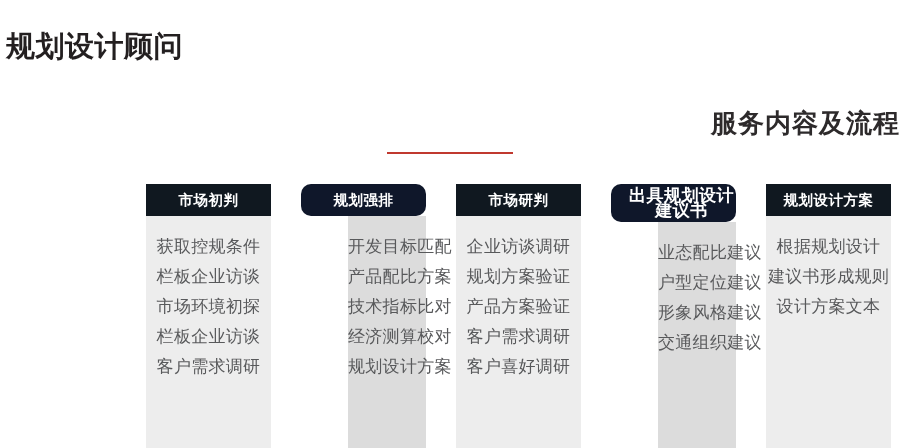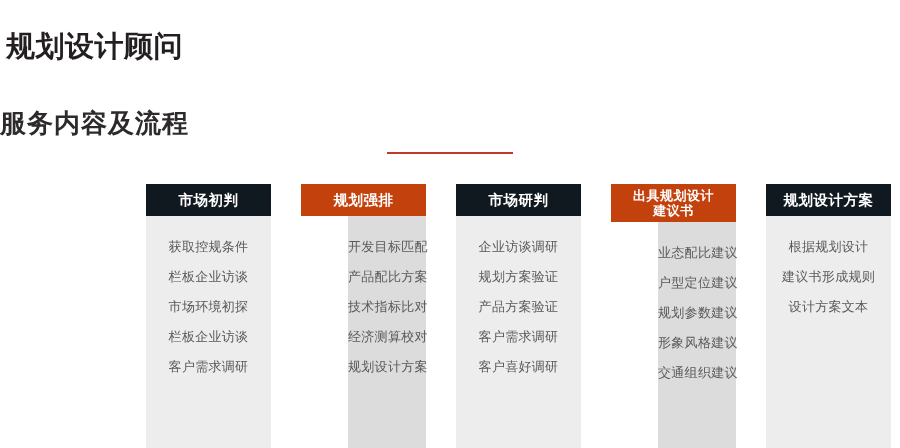--- a/index.html
+++ b/index.html
@@ -24,21 +24,21 @@
     letter-spacing: 0.5px;
     line-height: 40px;
     white-space: nowrap;
     margin-top: 20px;
   }
   #section-heading-wrap {
     position: absolute;
     left: 0;
     top: 104px;
     width: 900px;
-    text-align: left;
+    text-align: right;
   }
   #section-heading {
     font-size: 26px;
     font-weight: 700;
     color: #2d2a2b;
     letter-spacing: 1px;
     line-height: 38px;
     display: block;
   }
   #section-rule {
@@ -77,34 +77,35 @@
     font-size: 14.5px;
     font-weight: 700;
     letter-spacing: 0.5px;
     line-height: 15px;
     box-sizing: border-box;
     padding: 0 2px;
   }
   .col-header.two-line {
     height: 38px;
     min-height: 38px;
-    font-size: 13px;
+    font-size: 17px;
     line-height: 15px;
+    justify-content: flex-end;
   }
   .col-header.dark { background: #101820; }
-  .col-header.red  { background: #c2410c; }
+  .col-header.red  { background: #0f172a; border-radius: 10px; }
   .col-body {
     flex: 1 1 auto;
     padding-top: 22px;
     box-sizing: border-box;
   }
   .col-body.light { background: #ededed; }
   .col-body.mid   { background: #dcdcdc; margin-left: 47px; }
   .col-item {
-    font-size: 13px;
+    font-size: 17px;
     color: #58595b;
     text-align: center;
     line-height: 17px;
     margin-bottom: 13px;
     letter-spacing: 0.3px;
     white-space: nowrap;
   }
   .hdr-line { display: block; }
 </style>
 </head>
@@ -163,21 +164,20 @@
     <div class="column">
       <div class="col-header red two-line">
         <div>
           <span class="hdr-line">出具规划设计</span>
           <span class="hdr-line">建议书</span>
         </div>
       </div>
       <div class="col-body mid">
         <div class="col-item">业态配比建议</div>
         <div class="col-item">户型定位建议</div>
-        <div class="col-item">规划参数建议</div>
         <div class="col-item">形象风格建议</div>
         <div class="col-item">交通组织建议</div>
       </div>
     </div>
     <div class="column">
       <div class="col-header dark">
         <div>
           <span class="hdr-line">规划设计方案</span>
         </div>
       </div>

